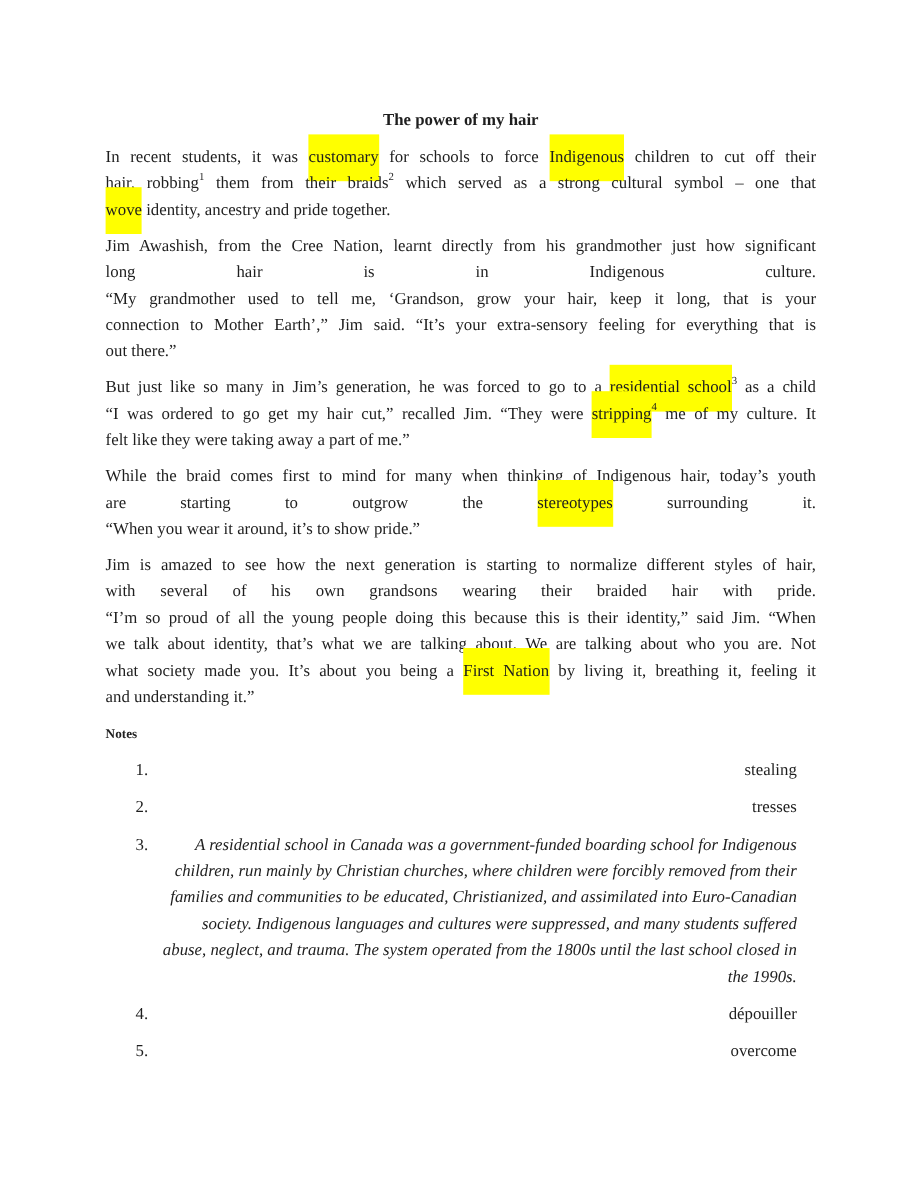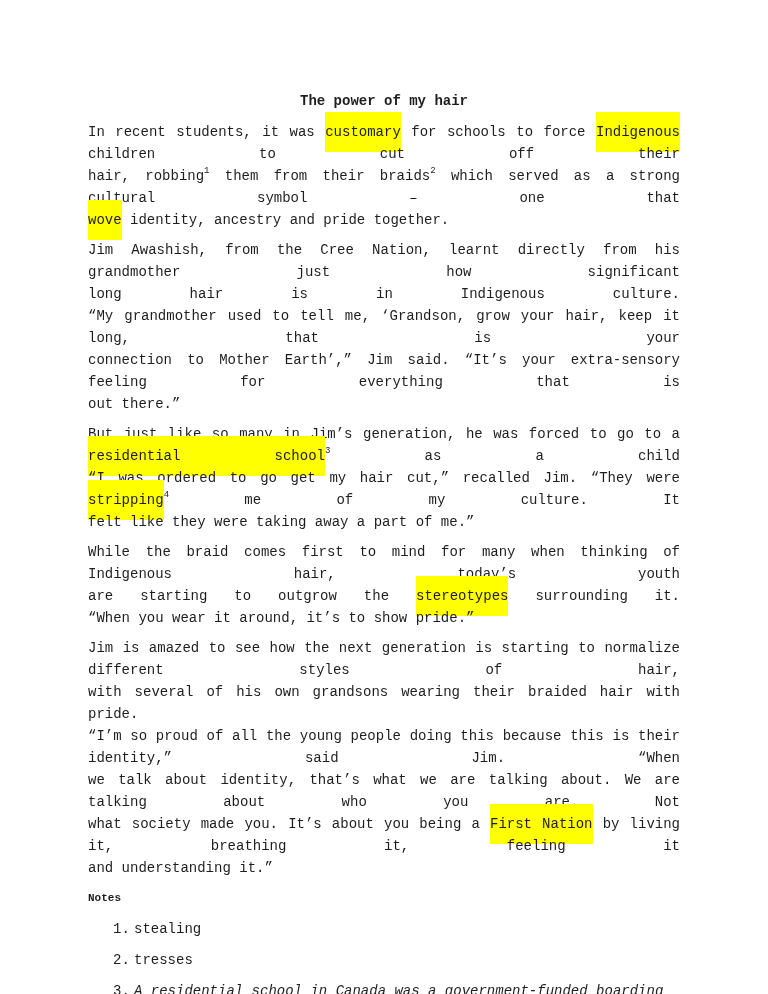--- a/index.html
+++ b/index.html
@@ -2,21 +2,21 @@
 <html style="--txt: #1e1e1e; --hl: #ffff00; --pagebg: #ffffff;"><head>
 <meta charset="utf-8">
 <style>
   html, body { margin: 0; padding: 0; background: #ffffff; }
   .page {
     position: relative;
     width: 768px;
     height: 994px;
     background: var(--pagebg, #ffffff);
     overflow: hidden;
-    font-family: Liberation Mono, monospace;
+    font-family: Liberation Serif, serif;
     color: var(--txt, #1e1e1e);
   }
   .content {
     position: absolute;
     left: 88px;
     top: 90px;
     width: 592px;
   }
   .doc-title {
     font-size: 14px;
@@ -56,21 +56,21 @@
   .note-item {
     display: flex;
     font-size: 14px;
     line-height: 22px;
     margin: 0 0 9px 0;
   }
   .note-num {
     flex: 0 0 21px;
     margin-left: 25px;
   }
-  .note-text { flex: 1; max-width: 530px; }
+  .note-text { flex: 1; max-width: 530px; text-align: right; }
   .note-text.italic { font-style: italic; }
 </style>
 </head>
 <body>
 
 <div class="page">
   <div class="content">
     <div class="doc-title">The power of my hair</div>
     <div class="article">
         <div class="para">

